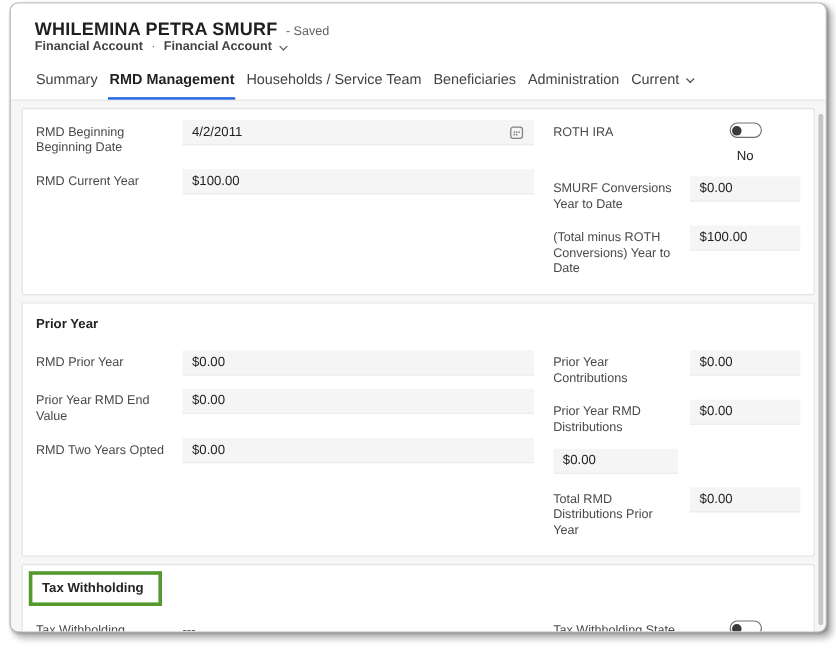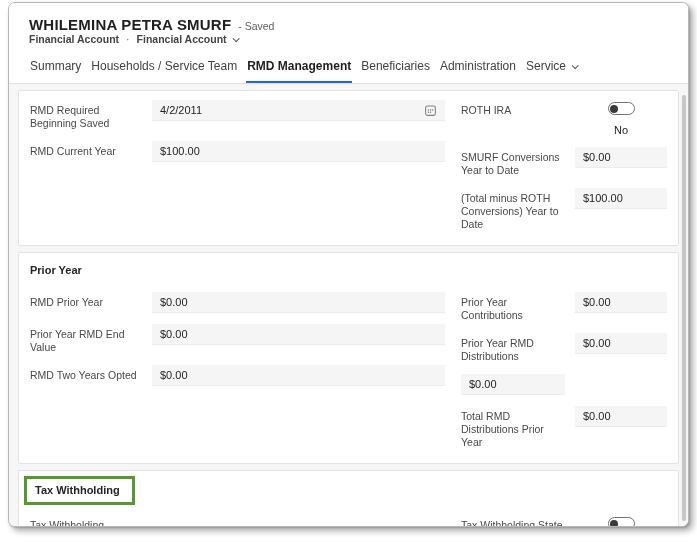--- a/index.html
+++ b/index.html
@@ -110,38 +110,38 @@
       <span class="crumb">Financial Account</span>
       <span class="crumb-sep">·</span>
       <span class="crumb-sel">
         <span class="crumb">Financial Account</span>
         <span class="chev"></span>
       </span>
     </div>
 
     <div class="tabbar">
       <div class="tab">Summary</div>
+      <div class="tab active">RMD Management</div>
       <div class="tab">Households / Service Team</div>
-      <div class="tab active">RMD Management</div>
       <div class="tab">Beneficiaries</div>
       <div class="tab">Administration</div>
       <div class="tab">
-        <span>Service</span>
+        <span>Current</span>
         <span class="chev"></span>
       </div>
     </div>
   </div>
 
   <div class="content">
 
     <div class="card">
       <div class="cols">
         <div>
           <div class="row">
-            <div class="lbl">RMD Required Beginning Saved</div>
+            <div class="lbl">RMD Beginning Beginning Date</div>
             <div class="input">
               <span>4/2/2011</span>
               <svg class="cal-icon" width="13" height="13" viewBox="0 0 16 16">
                 <rect x="2" y="2.5" width="12" height="11.5" rx="2.4" fill="none" stroke="#5a5a5a" stroke-width="1.3"></rect>
                 <circle cx="5.6" cy="7.4" r=".9" fill="#5a5a5a"></circle>
                   <circle cx="8.1" cy="7.4" r=".9" fill="#5a5a5a"></circle>
                   <circle cx="10.6" cy="7.4" r=".9" fill="#5a5a5a"></circle>
                 <circle cx="5.6" cy="10.2" r=".9" fill="#5a5a5a"></circle>
                   <circle cx="8.1" cy="10.2" r=".9" fill="#5a5a5a"></circle>
               </svg>

